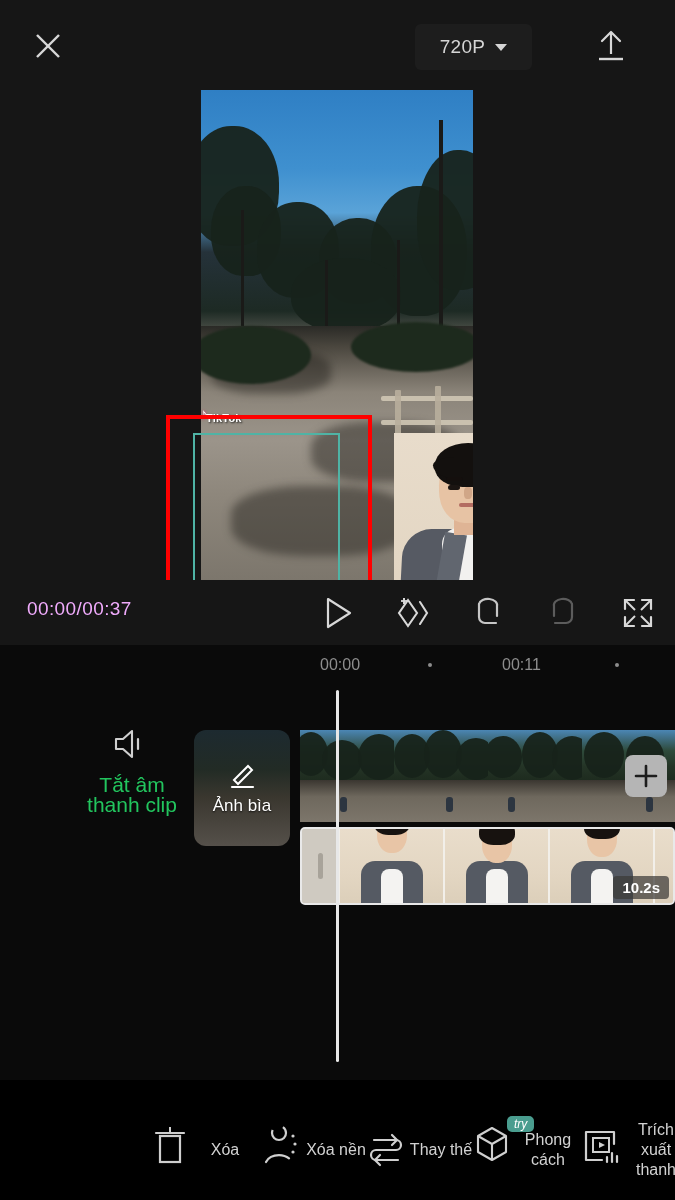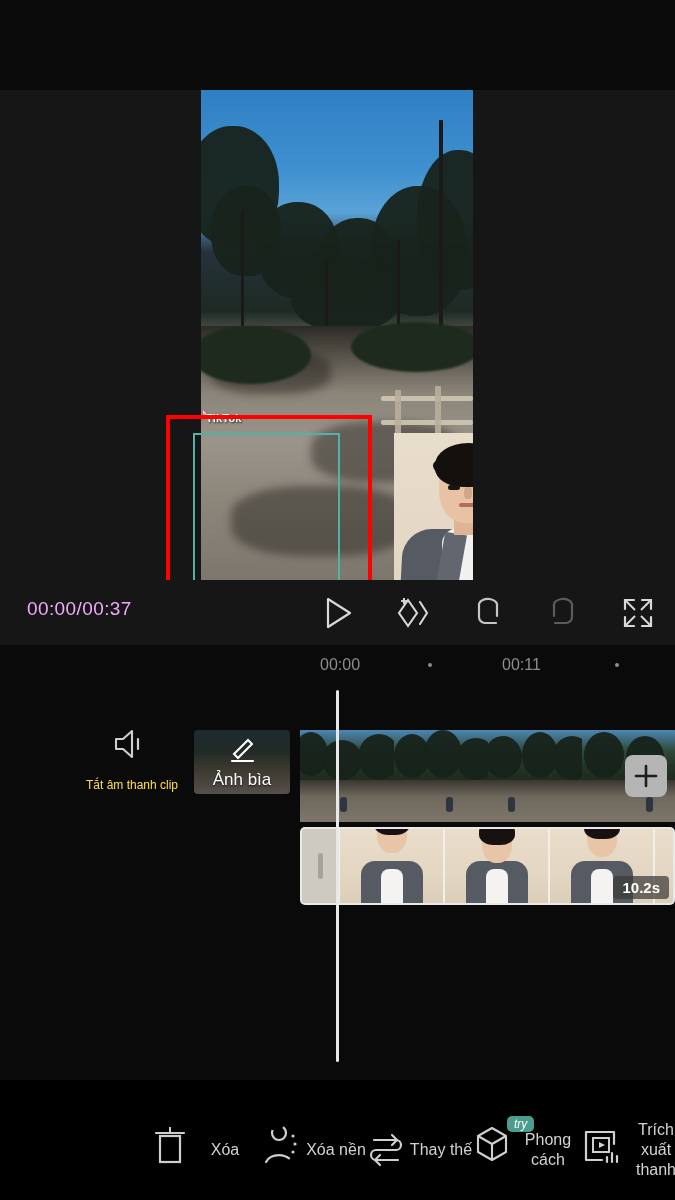--- a/index.html
+++ b/index.html
@@ -59,22 +59,22 @@
   .pb-icon{position:absolute;top:8px;width:50px;height:50px;display:flex;align-items:center;justify-content:center;}
 
   
   .timeline{position:absolute;left:0;top:645px;width:675px;height:435px;background:#0a0a0a;overflow:hidden;}
   .ruler{position:absolute;left:0;top:0;width:675px;height:45px;}
   .r-tick{position:absolute;color:#8d8d8d;font-size:16px;top:11px;}
   .r-dot{position:absolute;width:4px;height:4px;border-radius:50%;background:#8d8d8d;top:18px;}
   .playhead{position:absolute;left:336px;top:45px;width:3px;height:372px;background:#e8e8e8;border-radius:2px;z-index:40;}
 
   .mute-btn{position:absolute;left:80px;top:82px;width:104px;height:110px;display:flex;flex-direction:column;align-items:center;}
-  .mute-label{margin-top:14px;color:#fde047;font-size:12px;text-align:center;line-height:20px;}
-  .cover-btn{position:absolute;left:194px;top:85px;width:96px;height:64px;border-radius:4px;overflow:hidden;
+  .mute-label{margin-top:14px;color:#22c55e;font-size:21px;text-align:center;line-height:20px;}
+  .cover-btn{position:absolute;left:194px;top:85px;width:96px;height:116px;border-radius:12px;overflow:hidden;
       background:linear-gradient(to bottom,#1d2a30 0%,#222b25 34%,#3a372f 58%,#55504a 100%);display:flex;flex-direction:column;align-items:center;justify-content:center;}
   .cover-btn .clabel{color:#fff;font-size:17px;margin-top:4px;text-shadow:0 1px 2px rgba(0,0,0,.8);}
 
   
   .track-main{position:absolute;left:300px;top:85px;height:92px;width:375px;display:flex;overflow:hidden;}
   .thumb{position:relative;width:94px;height:92px;flex:0 0 auto;overflow:hidden;background:#2a2a24;}
   .th-sky{position:absolute;left:0;top:0;width:100%;height:56%;background:linear-gradient(to bottom,#4b86b4 0%,#2e4a3a 40%,#243426 70%,#1d2a1e 100%);}
   .th-tree{position:absolute;background:#17231a;border-radius:50%;opacity:.95;}
   .th-road{position:absolute;left:0;bottom:0;width:100%;height:46%;background:linear-gradient(to bottom,#3a3630 0%,#6e685d 40%,#7d766b 100%);}
   .th-person{position:absolute;width:7px;height:15px;background:#2c3540;border-radius:3px;bottom:10px;}
@@ -98,20 +98,39 @@
   .tool{position:absolute;top:8px;width:110px;height:112px;display:flex;flex-direction:row;align-items:center;}
   .tool .tlabel{margin-top:12px;color:#d2d2d2;font-size:16px;text-align:center;line-height:20px;width:116px;}
   .tool .ticon{height:48px;display:flex;align-items:flex-end;justify-content:center;position:relative;}
   .try-badge{position:absolute;left:34px;top:-4px;background:#4a9d8f;color:#fff;font-size:12px;padding:1px 7px;border-radius:5px;font-style:italic;}
 </style>
 </head>
 <body>
 
 <div id="app">
 
+  <div class="topbar">
+    <div class="close-btn">
+      <svg width="30" height="30" viewBox="0 0 30 30">
+        <line x1="4" y1="4" x2="26" y2="26" stroke="#d8d8d8" stroke-width="2.4"></line>
+        <line x1="26" y1="4" x2="4" y2="26" stroke="#d8d8d8" stroke-width="2.4"></line>
+      </svg>
+    </div>
+    <div class="res-pill">
+      <span class="txt">720P</span>
+      <span class="caret"></span>
+    </div>
+    <div class="export-btn">
+      <svg width="34" height="36" viewBox="0 0 34 36">
+        <line x1="17" y1="4" x2="17" y2="26" stroke="#d8d8d8" stroke-width="2.2"></line>
+        <polyline points="8,13 17,4 26,13" fill="none" stroke="#d8d8d8" stroke-width="2.2" stroke-linecap="round" stroke-linejoin="round"></polyline>
+        <line x1="5" y1="31" x2="29" y2="31" stroke="#d8d8d8" stroke-width="2.4"></line>
+      </svg>
+    </div>
+  </div>
 
   <div class="preview-area">
     <div class="video">
       <div class="vid-sky"></div>
       <div class="trees">
         <div class="tree" style="left:-14px;top:36px;width:92px;height:120px;"></div>
         <div class="tree" style="left:10px;top:96px;width:70px;height:90px;"></div>
         <div class="tree" style="left:56px;top:112px;width:82px;height:96px;"></div>
         <div class="tree" style="left:118px;top:128px;width:78px;height:86px;"></div>
         <div class="tree" style="left:170px;top:96px;width:96px;height:130px;"></div>

